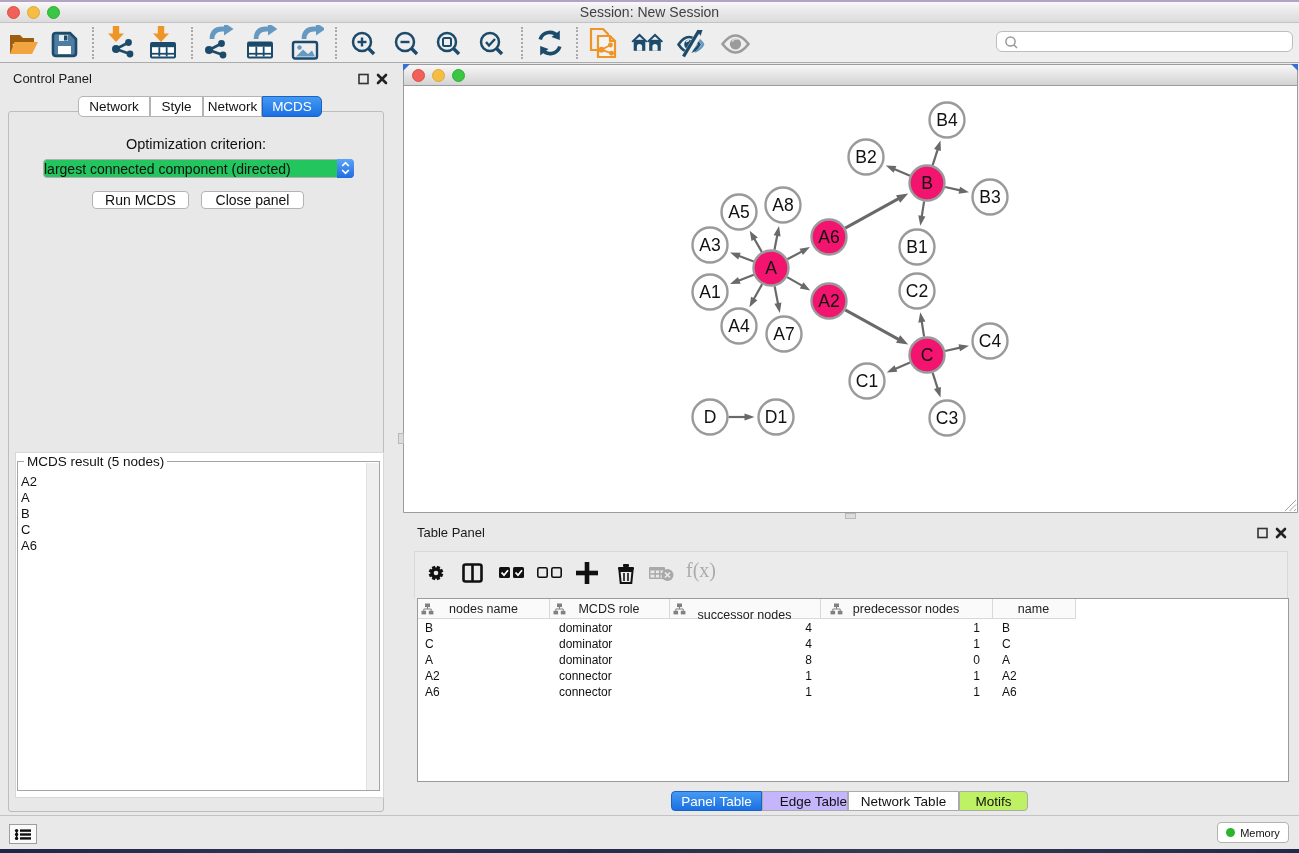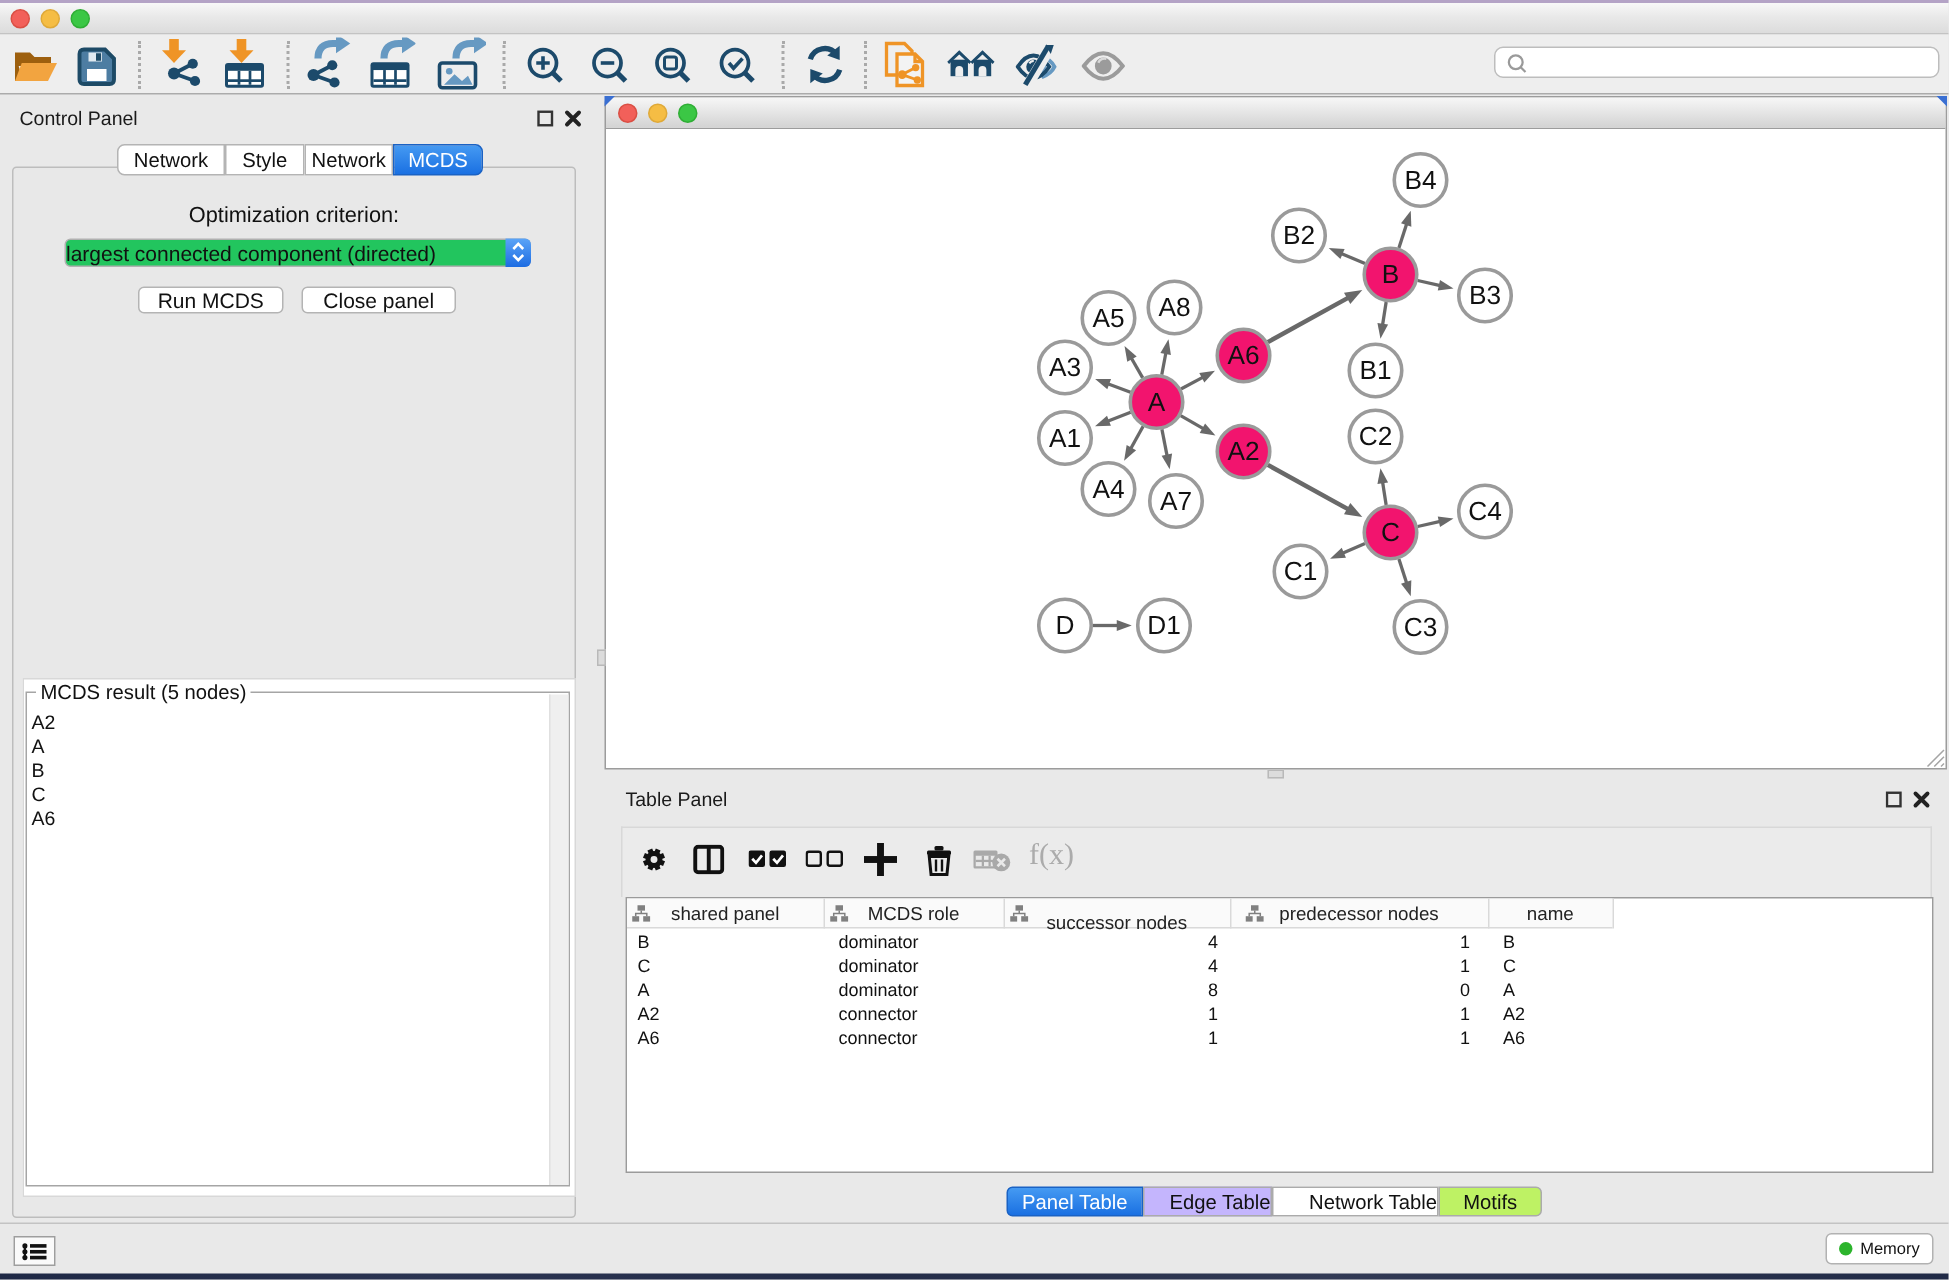--- a/index.html
+++ b/index.html
@@ -3,20 +3,21 @@
 *{margin:0;padding:0;box-sizing:border-box}
 html,body{width:1299px;height:853px;overflow:hidden;font-family:"Liberation Sans",sans-serif;background:#e9e9e9}
 .abs{position:absolute}
 .tl{width:13px;height:13px;border-radius:50%;position:absolute;top:0}
 </style></head><body>
 <div class="abs" style="left:0;top:0;width:1299px;height:2px;background:#b4a3c6"></div>
 <div class="abs" style="left:0;top:2px;width:1299px;height:21px;background:linear-gradient(#f8f8f8,#e9e9e9 45%,#dcdcdc);border-bottom:1px solid #c3c3c3">
   <div class="tl" style="left:7px;top:4px;background:#f2605a;border:1px solid #da4f44"></div>
   <div class="tl" style="left:27px;top:4px;background:#f5bd44;border:1px solid #dfa938"></div>
   <div class="tl" style="left:47px;top:4px;background:#3bc745;border:1px solid #2fae35"></div>
+  <div style="text-align:center;font-size:14px;color:#404040;padding-top:2px">Session: New Session</div>
 </div>
 <div class="abs" style="left:0;top:23px;width:1299px;height:40px;background:#eeeeee;border-bottom:1px solid #ababab"></div>
 
 <svg style="position:absolute;left:8px;top:29px" width="31" height="29" viewBox="0 0 31 29">
     <path d="M2,6 h10 l3,3 h11 v6 h-24 z" fill="#9d5f0e"></path>
     <path d="M2,6 v19 h4 l-1,-8 z" fill="#9d5f0e"></path>
     <path d="M6.5,13 h23.5 l-6,12 h-22 z" fill="#f2a440"></path>
   </svg>
 <svg style="position:absolute;left:51px;top:31px" width="27" height="27" viewBox="0 0 27 27">
     <path d="M2,5 q0,-3 3,-3 h14 l6,6 v14 q0,3 -3,3 h-17 q-3,0 -3,-3 z" fill="#4d7da2" stroke="#1d4a66" stroke-width="2.6"></path>
@@ -309,21 +310,21 @@
     <path d="M17,7.5 l5,5 M22,7.5 l-5,5" stroke="#e9e9e9" stroke-width="1.7"></path>
   </svg>
 <div class="abs" style="left:686px;top:559px;font-family:'Liberation Serif',serif;font-size:20px;color:#ababab">f(x)</div>
 <div class="abs" style="left:417px;top:598px;width:872px;height:184px;background:#fff;border:1px solid #9b9b9b"></div>
 <div class="abs" style="left:418px;top:599px;width:657px;height:20px;background:#fafafa;border-bottom:1px solid #d9d9d9"></div>
 <div class="abs" style="left:549px;top:599px;width:1px;height:20px;background:#d9d9d9"></div>
 <div class="abs" style="left:669px;top:599px;width:1px;height:20px;background:#d9d9d9"></div>
 <div class="abs" style="left:820px;top:599px;width:1px;height:20px;background:#d9d9d9"></div>
 <div class="abs" style="left:992px;top:599px;width:1px;height:20px;background:#d9d9d9"></div>
 <div class="abs" style="left:1075px;top:599px;width:1px;height:20px;background:#d9d9d9"></div>
-<div class="abs" style="left:418px;top:599px;width:131px;height:20px;display:flex;align-items:center;justify-content:center;font-size:12.5px;color:#222">shared panel</div>
+<div class="abs" style="left:418px;top:599px;width:131px;height:20px;display:flex;align-items:center;justify-content:center;font-size:12.5px;color:#222">nodes name</div>
 <svg style="position:absolute;left:421px;top:603px" width="13" height="12" viewBox="0 0 13 12">
     <rect x="4" y="0.5" width="5" height="3.6" fill="#808080"></rect>
     <rect x="0.5" y="7.8" width="4.6" height="3.6" fill="#808080"></rect>
     <rect x="7.8" y="7.8" width="4.6" height="3.6" fill="#808080"></rect>
     <path d="M6.5,4 v2 M2.8,7.8 v-1.8 h7.4 v1.8" fill="none" stroke="#808080" stroke-width="1"></path>
   </svg>
 <div class="abs" style="left:549px;top:599px;width:120px;height:20px;display:flex;align-items:center;justify-content:center;font-size:12.5px;color:#222">MCDS role</div>
 <svg style="position:absolute;left:553px;top:603px" width="13" height="12" viewBox="0 0 13 12">
     <rect x="4" y="0.5" width="5" height="3.6" fill="#808080"></rect>
     <rect x="0.5" y="7.8" width="4.6" height="3.6" fill="#808080"></rect>
@@ -365,21 +366,21 @@
 <div class="abs" style="left:732px;top:669px;width:80px;text-align:right;font-size:12px;color:#111">1</div>
 <div class="abs" style="left:900px;top:669px;width:80px;text-align:right;font-size:12px;color:#111">1</div>
 <div class="abs" style="left:1002px;top:669px;font-size:12px;color:#111">A2</div>
 <div class="abs" style="left:425px;top:685px;font-size:12px;color:#111">A6</div>
 <div class="abs" style="left:559px;top:685px;font-size:12px;color:#111">connector</div>
 <div class="abs" style="left:732px;top:685px;width:80px;text-align:right;font-size:12px;color:#111">1</div>
 <div class="abs" style="left:900px;top:685px;width:80px;text-align:right;font-size:12px;color:#111">1</div>
 <div class="abs" style="left:1002px;top:685px;font-size:12px;color:#111">A6</div>
 <div class="abs" style="left:671px;top:791px;width:91px;height:20px;background:linear-gradient(#459af2,#1a70e2);color:#fff;border:1px solid #1a62c4;border-radius:4px 0 0 4px;font-size:13.5px;text-align:center;line-height:19px">Panel Table</div>
 <div class="abs" style="left:762px;top:791px;width:86px;height:20px;background:#c4b5fd;color:#111;border:1px solid #ababab;font-size:13.5px;text-align:right;line-height:19px">Edge Table</div>
-<div class="abs" style="left:848px;top:791px;width:111px;height:20px;background:#fff;color:#111;border:1px solid #ababab;font-size:13.5px;text-align:right;line-height:19px">Network Table</div>
+<div class="abs" style="left:848px;top:791px;width:111px;height:20px;background:#fff;color:#111;border:1px solid #ababab;font-size:13.5px;text-align:center;line-height:19px">Network Table</div>
 <div class="abs" style="left:959px;top:791px;width:69px;height:20px;background:#bef264;color:#111;border:1px solid #ababab;border-radius:0 4px 4px 0;font-size:13.5px;text-align:center;line-height:19px">Motifs</div>
 <div class="abs" style="left:0;top:815px;width:1299px;height:1px;background:#c3c3c3"></div>
 <div class="abs" style="left:9px;top:824px;width:28px;height:20px;background:#fafafa;border:1px solid #9e9e9e"></div>
 <svg style="position:absolute;left:14px;top:828px" width="18" height="13" viewBox="0 0 18 13">
     <line x1="2.6" y1="2.6" x2="2.6" y2="10.4" stroke="#111" stroke-width="1.4"></line>
     <circle cx="2.6" cy="2.6" r="1.7" fill="#111"></circle>
     <circle cx="2.6" cy="6.5" r="1.7" fill="#111"></circle>
     <circle cx="2.6" cy="10.4" r="1.7" fill="#111"></circle>
     <rect x="6" y="1.4" width="11" height="2.4" fill="#111"></rect>
     <rect x="6" y="5.3" width="11" height="2.4" fill="#111"></rect>

